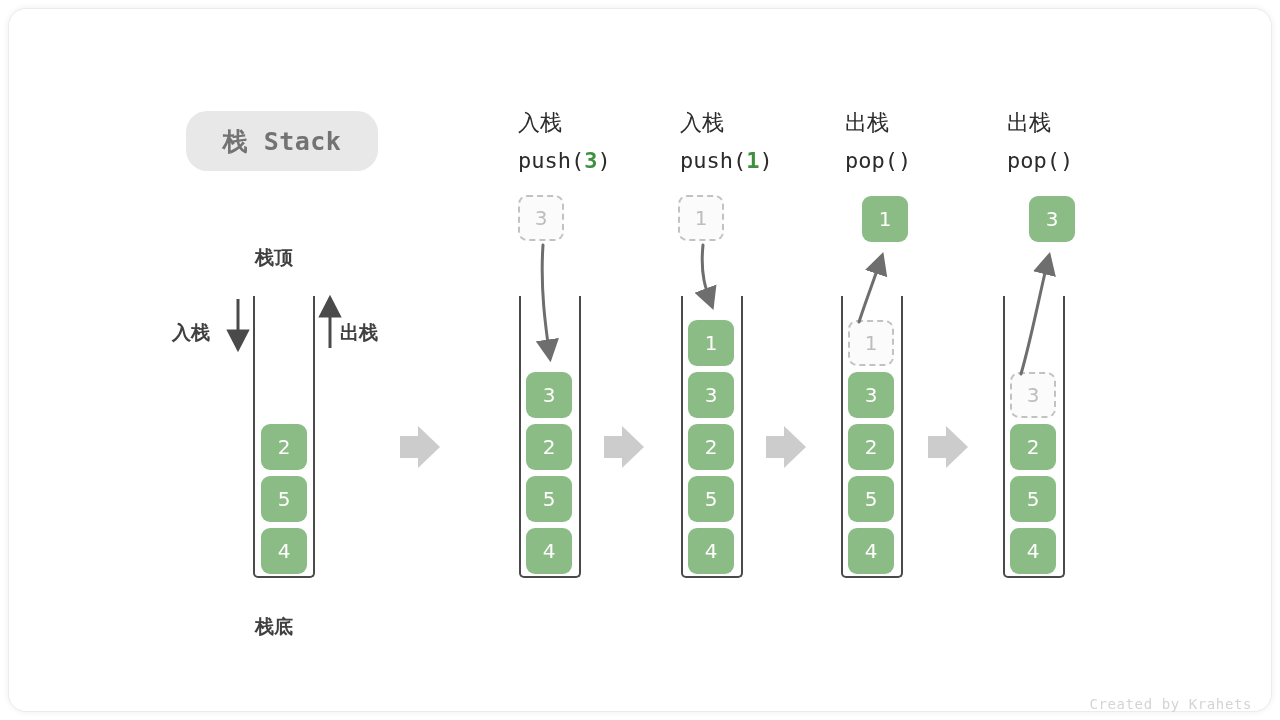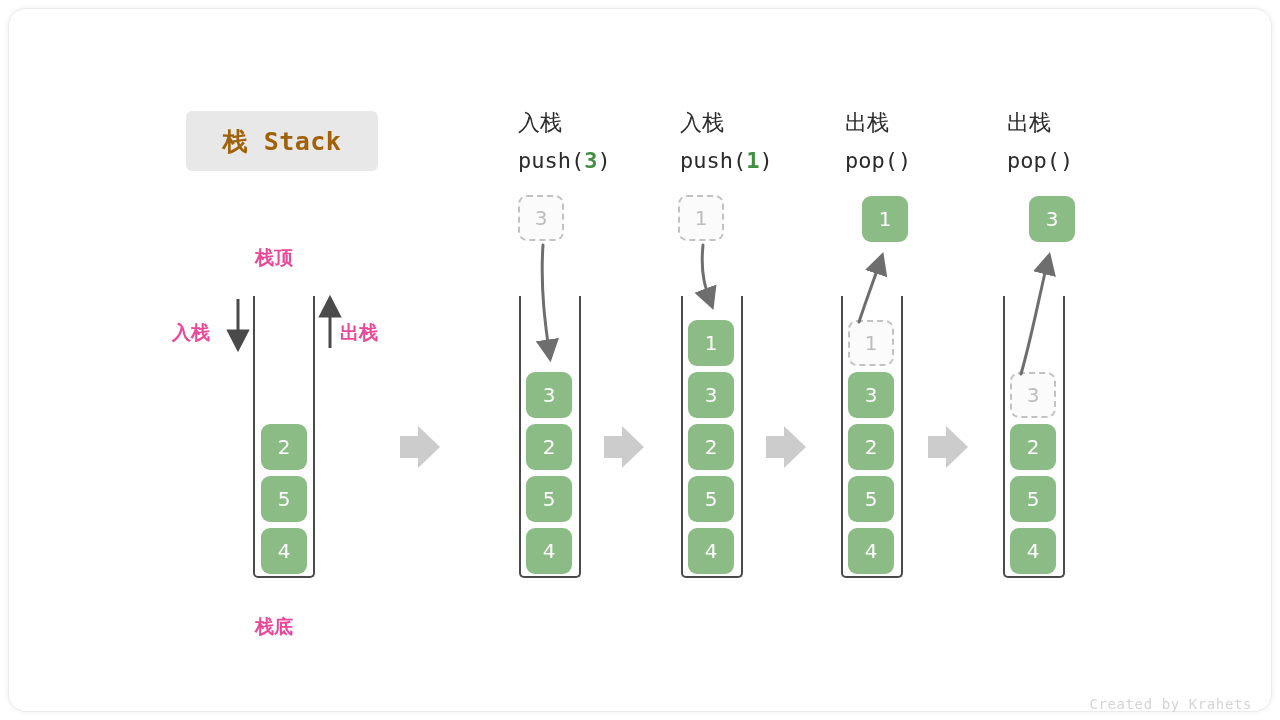--- a/index.html
+++ b/index.html
@@ -33,38 +33,38 @@
   }
 
   
   .title-chip {
     position: absolute;
     left: 186px;
     top: 111px;
     width: 192px;
     height: 60px;
     background: #e8e8e8;
-    border-radius: 6px;
+    border-radius: 21px;
     display: flex;
     align-items: center;
     justify-content: center;
     font-family: "DejaVu Sans Mono", "Liberation Mono", monospace;
     font-size: 25px;
     font-weight: bold;
-    color: #a16207;
+    color: #737373;
     letter-spacing: 0.5px;
   }
 
   
   .label-bold {
     position: absolute;
     font-family: "DejaVu Sans", "Liberation Sans", sans-serif;
     font-size: 19px;
     font-weight: bold;
-    color: #ec4899;
+    color: #404040;
     white-space: nowrap;
   }
   .label-top   { left: 255px; top: 245px; }
   .label-bottom{ left: 255px; top: 614px; }
   .label-push  { left: 172px; top: 320px; }
   .label-pop   { left: 340px; top: 320px; }
 
   
   .col-head {
     position: absolute;

